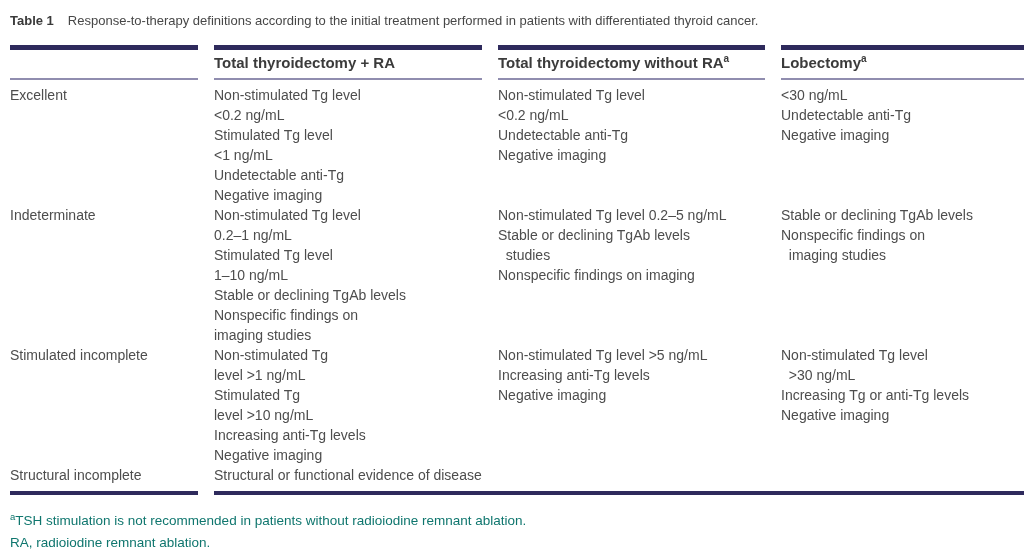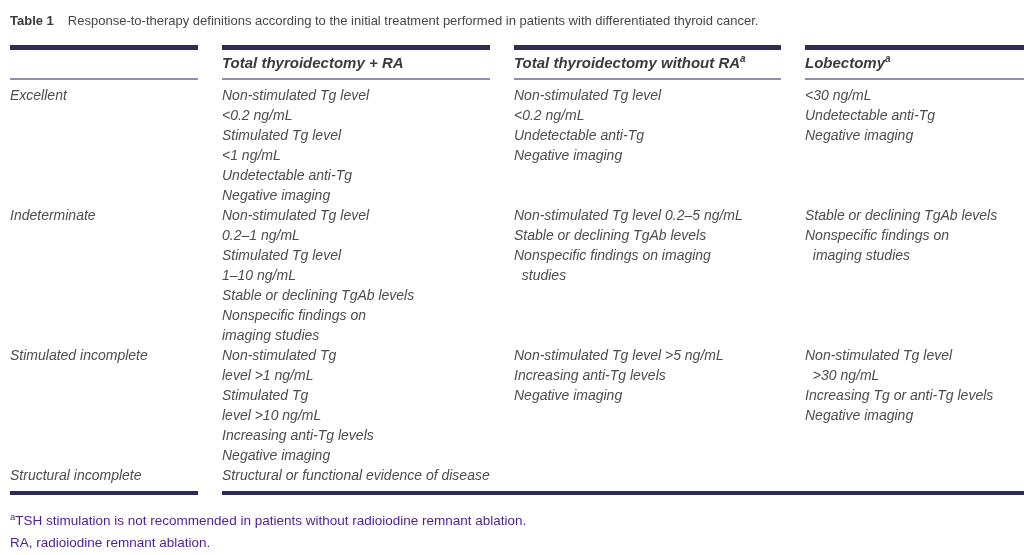--- a/index.html
+++ b/index.html
@@ -22,44 +22,43 @@
     width:1008px;
     font-size:13px;line-height:28px;color:#474747;
     margin-bottom:10px;
   }
   .caption .cap-label{font-weight:bold;color:#3a3a3a;margin-right:14px;}
 
   
   .grid{
     display:grid;
     grid-template-columns:188px 268px 267px 248px;
-    column-gap:24px;
+    column-gap:16px;
     width:1006px;
-    font-style:italic;
   }
   .hcell{
     border-top:5px solid var(--rule-heavy);
     border-bottom:2px solid var(--rule-light);
     padding:4px 0 7px 0;
     font-weight:bold;font-size:15px;line-height:17px;color:var(--text-head);
     white-space:pre;
   }
   .hcell sup{font-size:10px;line-height:0;}
   .bcell{font-size:14px;color:var(--text-body);}
   .bcell .line{line-height:20px;white-space:pre;}
   .bcell.first{padding-top:5px;}
   .bcell.last{
     border-bottom:4px solid var(--rule-heavy);
     padding-bottom:6px;
   }
   .span3{grid-column:2 / 5;}
 
   
   .footnotes{margin-top:15px;width:1006px;}
-  .footnote{font-size:13.5px;line-height:22px;color:#4c1d95;white-space:pre-wrap;}
+  .footnote{font-size:13.5px;line-height:22px;color:#0f766e;white-space:pre-wrap;}
   .footnote sup{font-size:9.5px;line-height:0;}
 </style>
 </head>
 <body>
 
 <div class="page">
 
   <div class="caption">
     <span class="cap-label">Table 1</span><span>Response-to-therapy definitions according to the initial treatment performed in patients with differentiated thyroid cancer.</span>
   </div>
@@ -99,22 +98,22 @@
         <div class="line">0.2–1 ng/mL</div>
         <div class="line">Stimulated Tg level</div>
         <div class="line">1–10 ng/mL</div>
         <div class="line">Stable or declining TgAb levels</div>
         <div class="line">Nonspecific findings on</div>
         <div class="line">imaging studies</div>
       </div>
       <div class="bcell">
         <div class="line">Non-stimulated Tg level 0.2–5 ng/mL</div>
         <div class="line">Stable or declining TgAb levels</div>
+        <div class="line">  studies</div>
         <div class="line">Nonspecific findings on imaging</div>
-        <div class="line">  studies</div>
       </div>
       <div class="bcell">
         <div class="line">Stable or declining TgAb levels</div>
         <div class="line">Nonspecific findings on</div>
         <div class="line">  imaging studies</div>
       </div>
       <div class="bcell label">
         <div class="line">Stimulated incomplete</div>
       </div>
       <div class="bcell">

